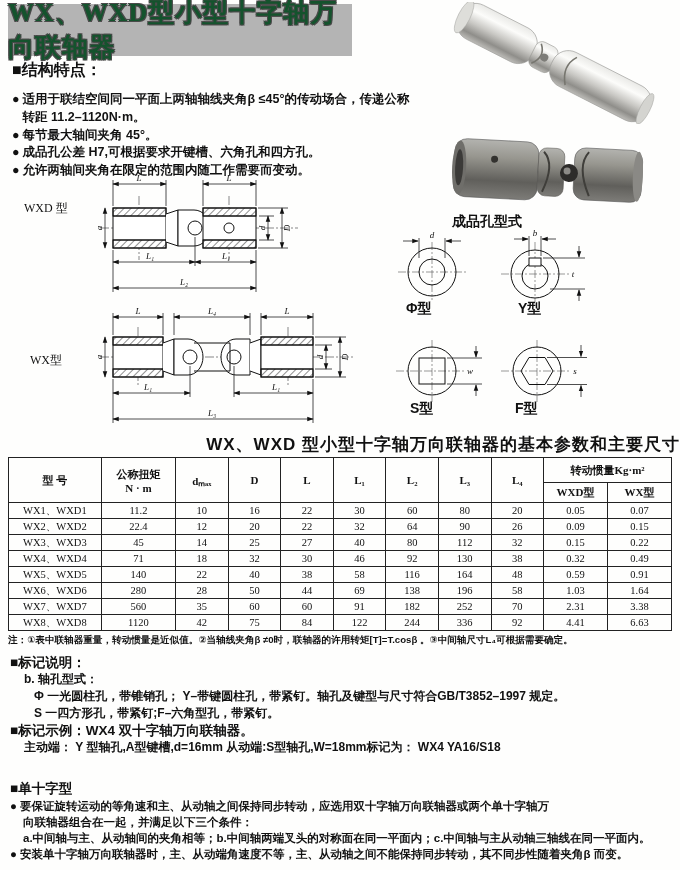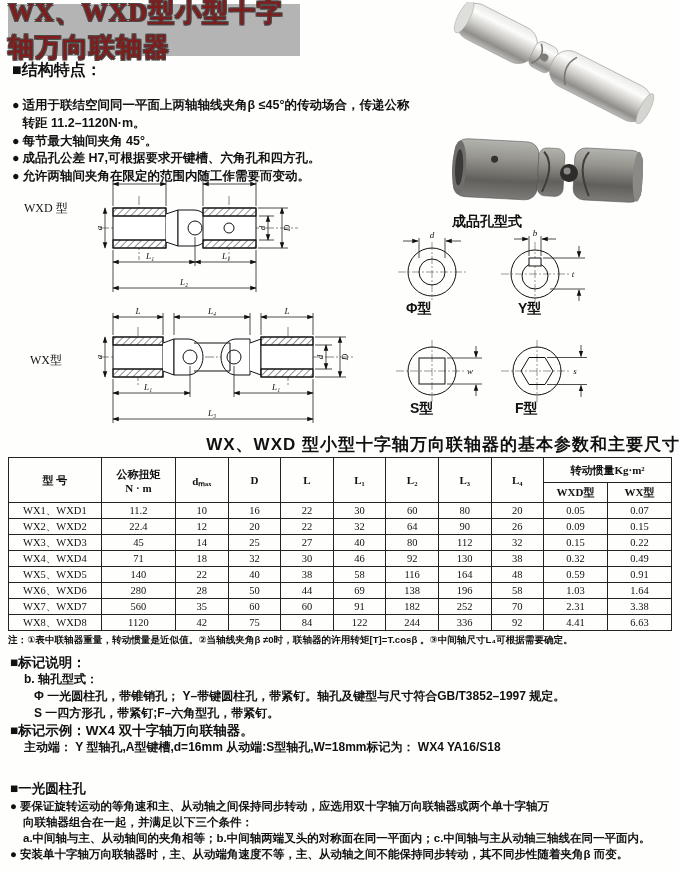--- a/index.html
+++ b/index.html
@@ -1,25 +1,25 @@
 <!DOCTYPE html>
 <html><head>
 <meta charset="utf-8">
 <style>
   html,body{margin:0;padding:0}
   body{width:680px;height:870px;background:#fff;font-family:"Liberation Sans","DejaVu Sans",sans-serif;color:#111}
   .page{position:absolute;left:0;top:0;width:680px;height:870px;background:#fefefd;overflow:hidden}
   .abs{position:absolute}
 
-  .title-bar{left:8px;top:4px;width:292px;height:52px;background:#b4b4b4;display:flex;align-items:center;justify-content:center;
-    font-family:"Liberation Serif",serif;font-weight:bold;font-size:26px;letter-spacing:1px;color:#7f1d1d;
+  .title-bar{left:8px;top:4px;width:344px;height:52px;background:#b4b4b4;display:flex;align-items:center;justify-content:center;
+    font-family:"Liberation Serif",serif;font-weight:bold;font-size:26px;letter-spacing:1px;color:#14532d;
     text-shadow:-1px -1px 0 #4a4a4a,1px -1px 0 #4a4a4a,-1px 1px 0 #4a4a4a,1px 1px 0 #4a4a4a}
 
   .features{left:12px;top:60px;width:404px}
-  .sec-heading{font-size:16px;font-weight:bold;margin-bottom:16px}
+  .sec-heading{font-size:16px;font-weight:bold;margin-bottom:10px}
   .feat-item{font-size:12.5px;font-weight:bold;line-height:1.42;display:flex}
   .feat-item .blt{margin-right:3px;flex:0 0 auto}
 
   .draw-label{font-family:Liberation Serif, serif;font-size:12px}
   svg text{font-family:"Liberation Serif",serif;font-size:9px;fill:#111}
   svg text.dim{font-style:italic}
 
   .photo-caption{left:452px;top:213px;font-size:14px;font-weight:bold}
   .hole-label{font-family:Liberation Sans, sans-serif;font-size:14px;font-weight:bold}
 
@@ -498,21 +498,21 @@
     <div class="ind2">Φ 一光圆柱孔，带锥销孔； Y–带键圆柱孔，带紧钉。轴孔及键型与尺寸符合GB/T3852–1997 规定。</div>
     <div class="ind2">S 一四方形孔，带紧钉;F–六角型孔，带紧钉。</div>
     <div class="hd">■标记示例：WX4 双十字轴万向联轴器。</div>
     <div class="example-row">
       <span>主动端： Y 型轴孔,A型键槽,d=16mm 从动端:S型轴孔,W=18mm</span>
       <span class="mark">标记为： WX4  YA16/S18</span>
     </div>
   </div>
 
   <div class="abs install">
-    <div class="hd">■一光圆柱孔</div>
+    <div class="hd">■单十字型</div>
     <div class="irow">
       <span class="blt">●</span>
       <span>要保证旋转运动的等角速和主、从动轴之间保持同步转动，应选用双十字轴万向联轴器或两个单十字轴万</span>
     </div>
     <div class="cont">向联轴器组合在一起，并满足以下三个条件：</div>
     <div class="cont">a.中间轴与主、从动轴间的夹角相等；b.中间轴两端叉头的对称面在同一平面内；c.中间轴与主从动轴三轴线在同一平面内。</div>
     <div class="irow">
       <span class="blt">●</span>
       <span>安装单十字轴万向联轴器时，主、从动端角速度不等，主、从动轴之间不能保持同步转动，其不同步性随着夹角β 而变。</span>
     </div>

